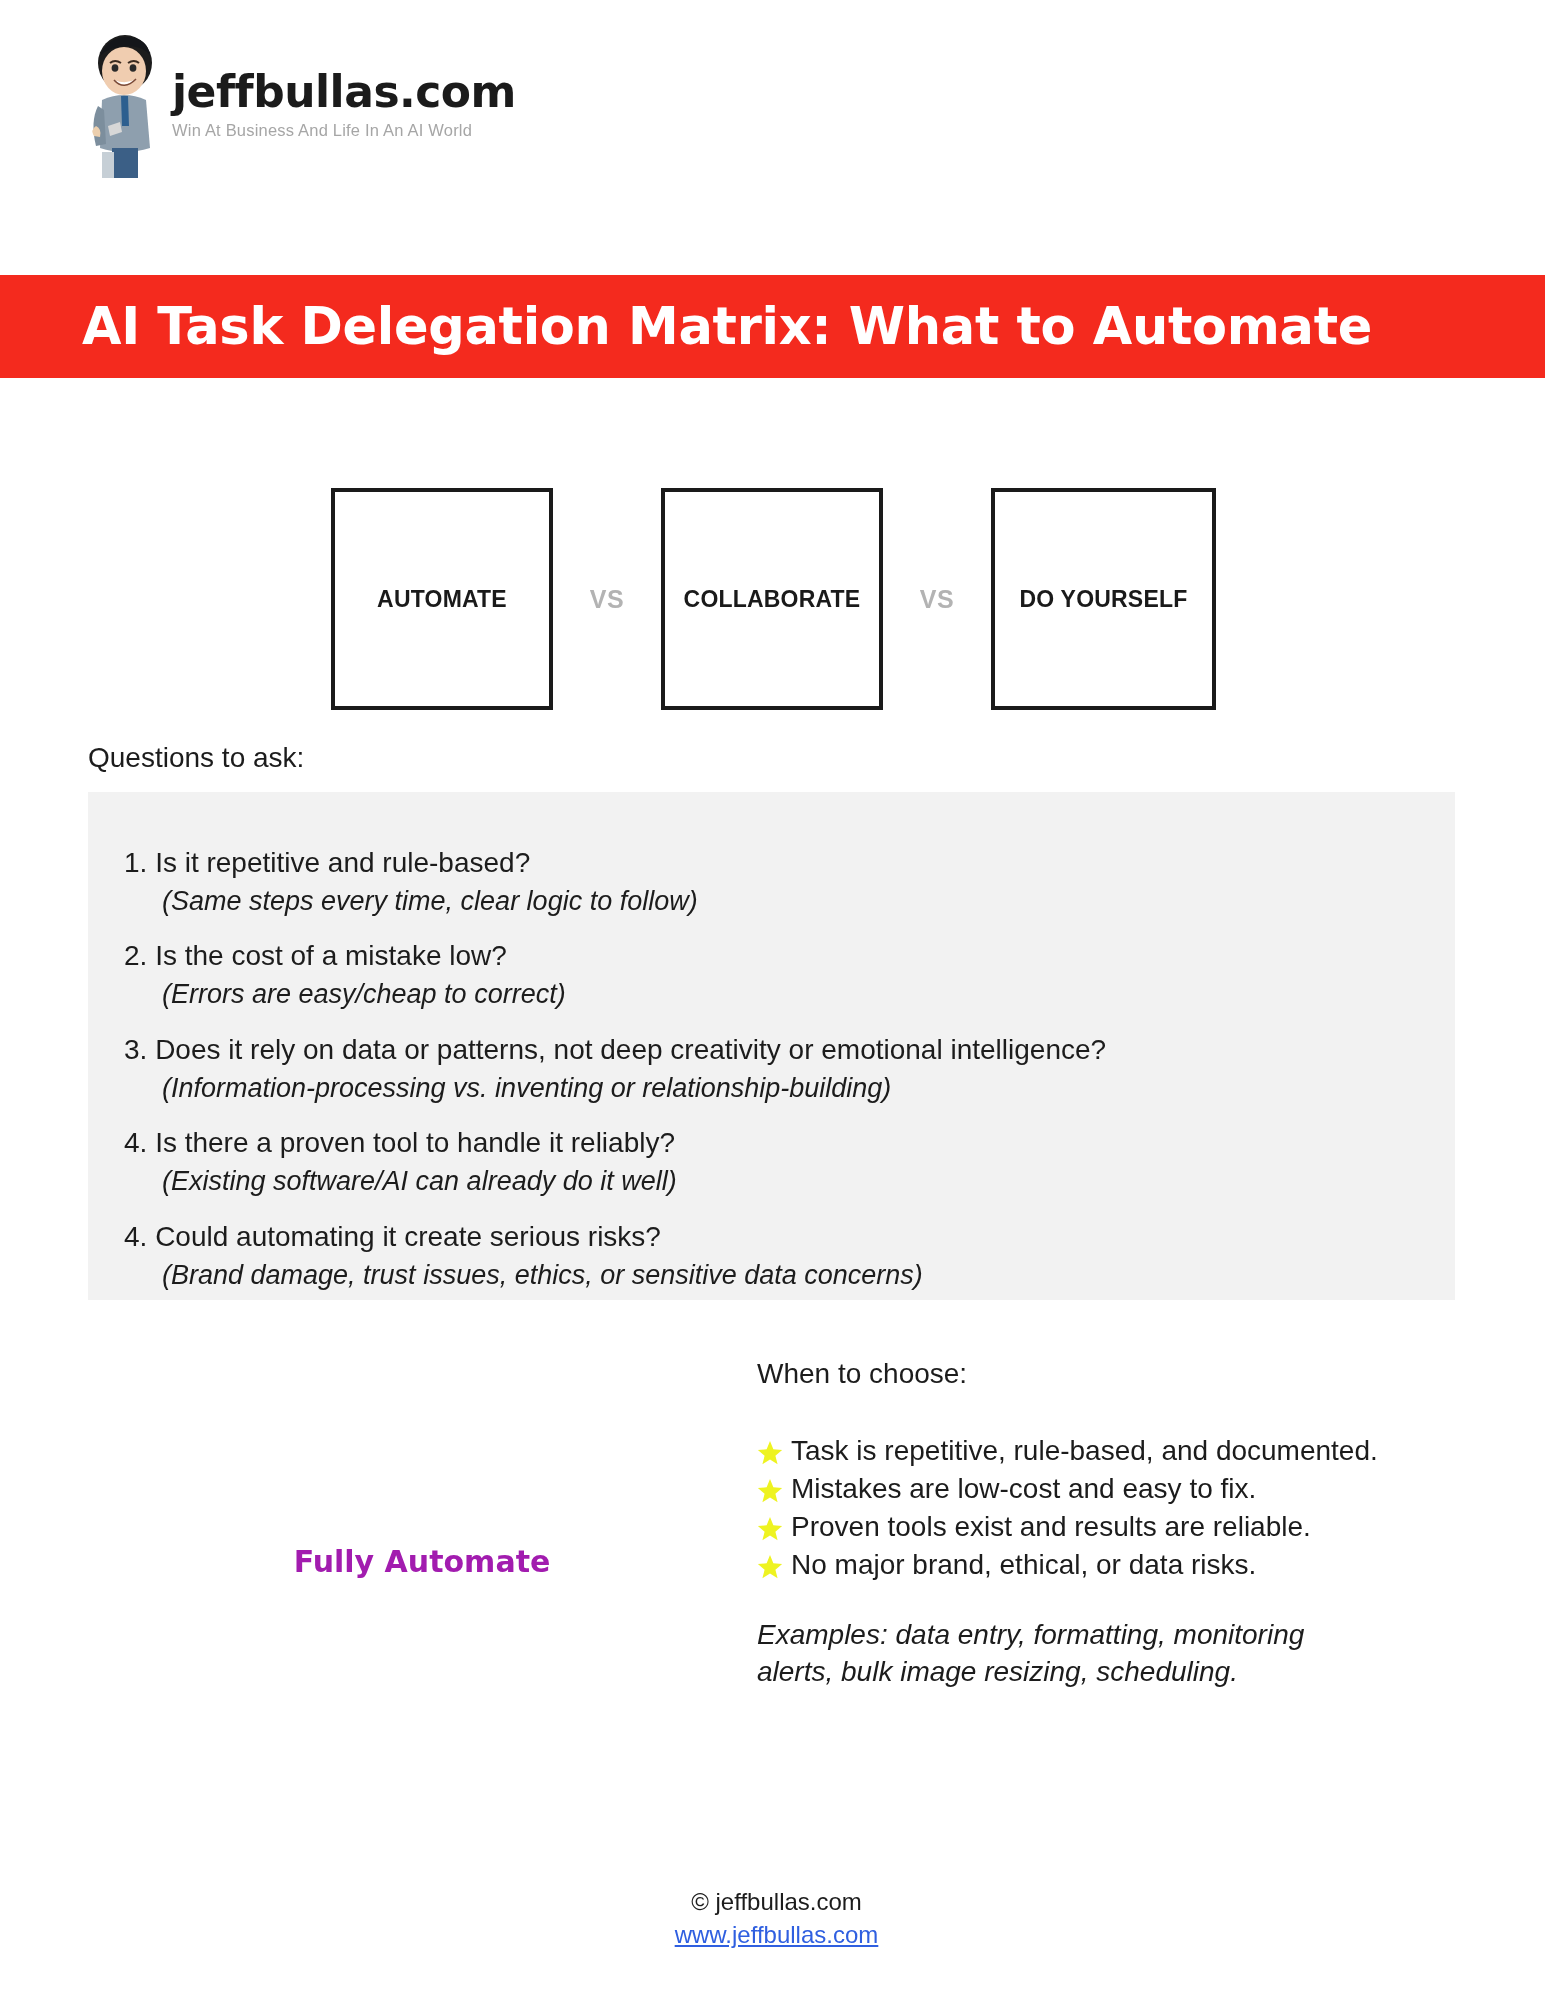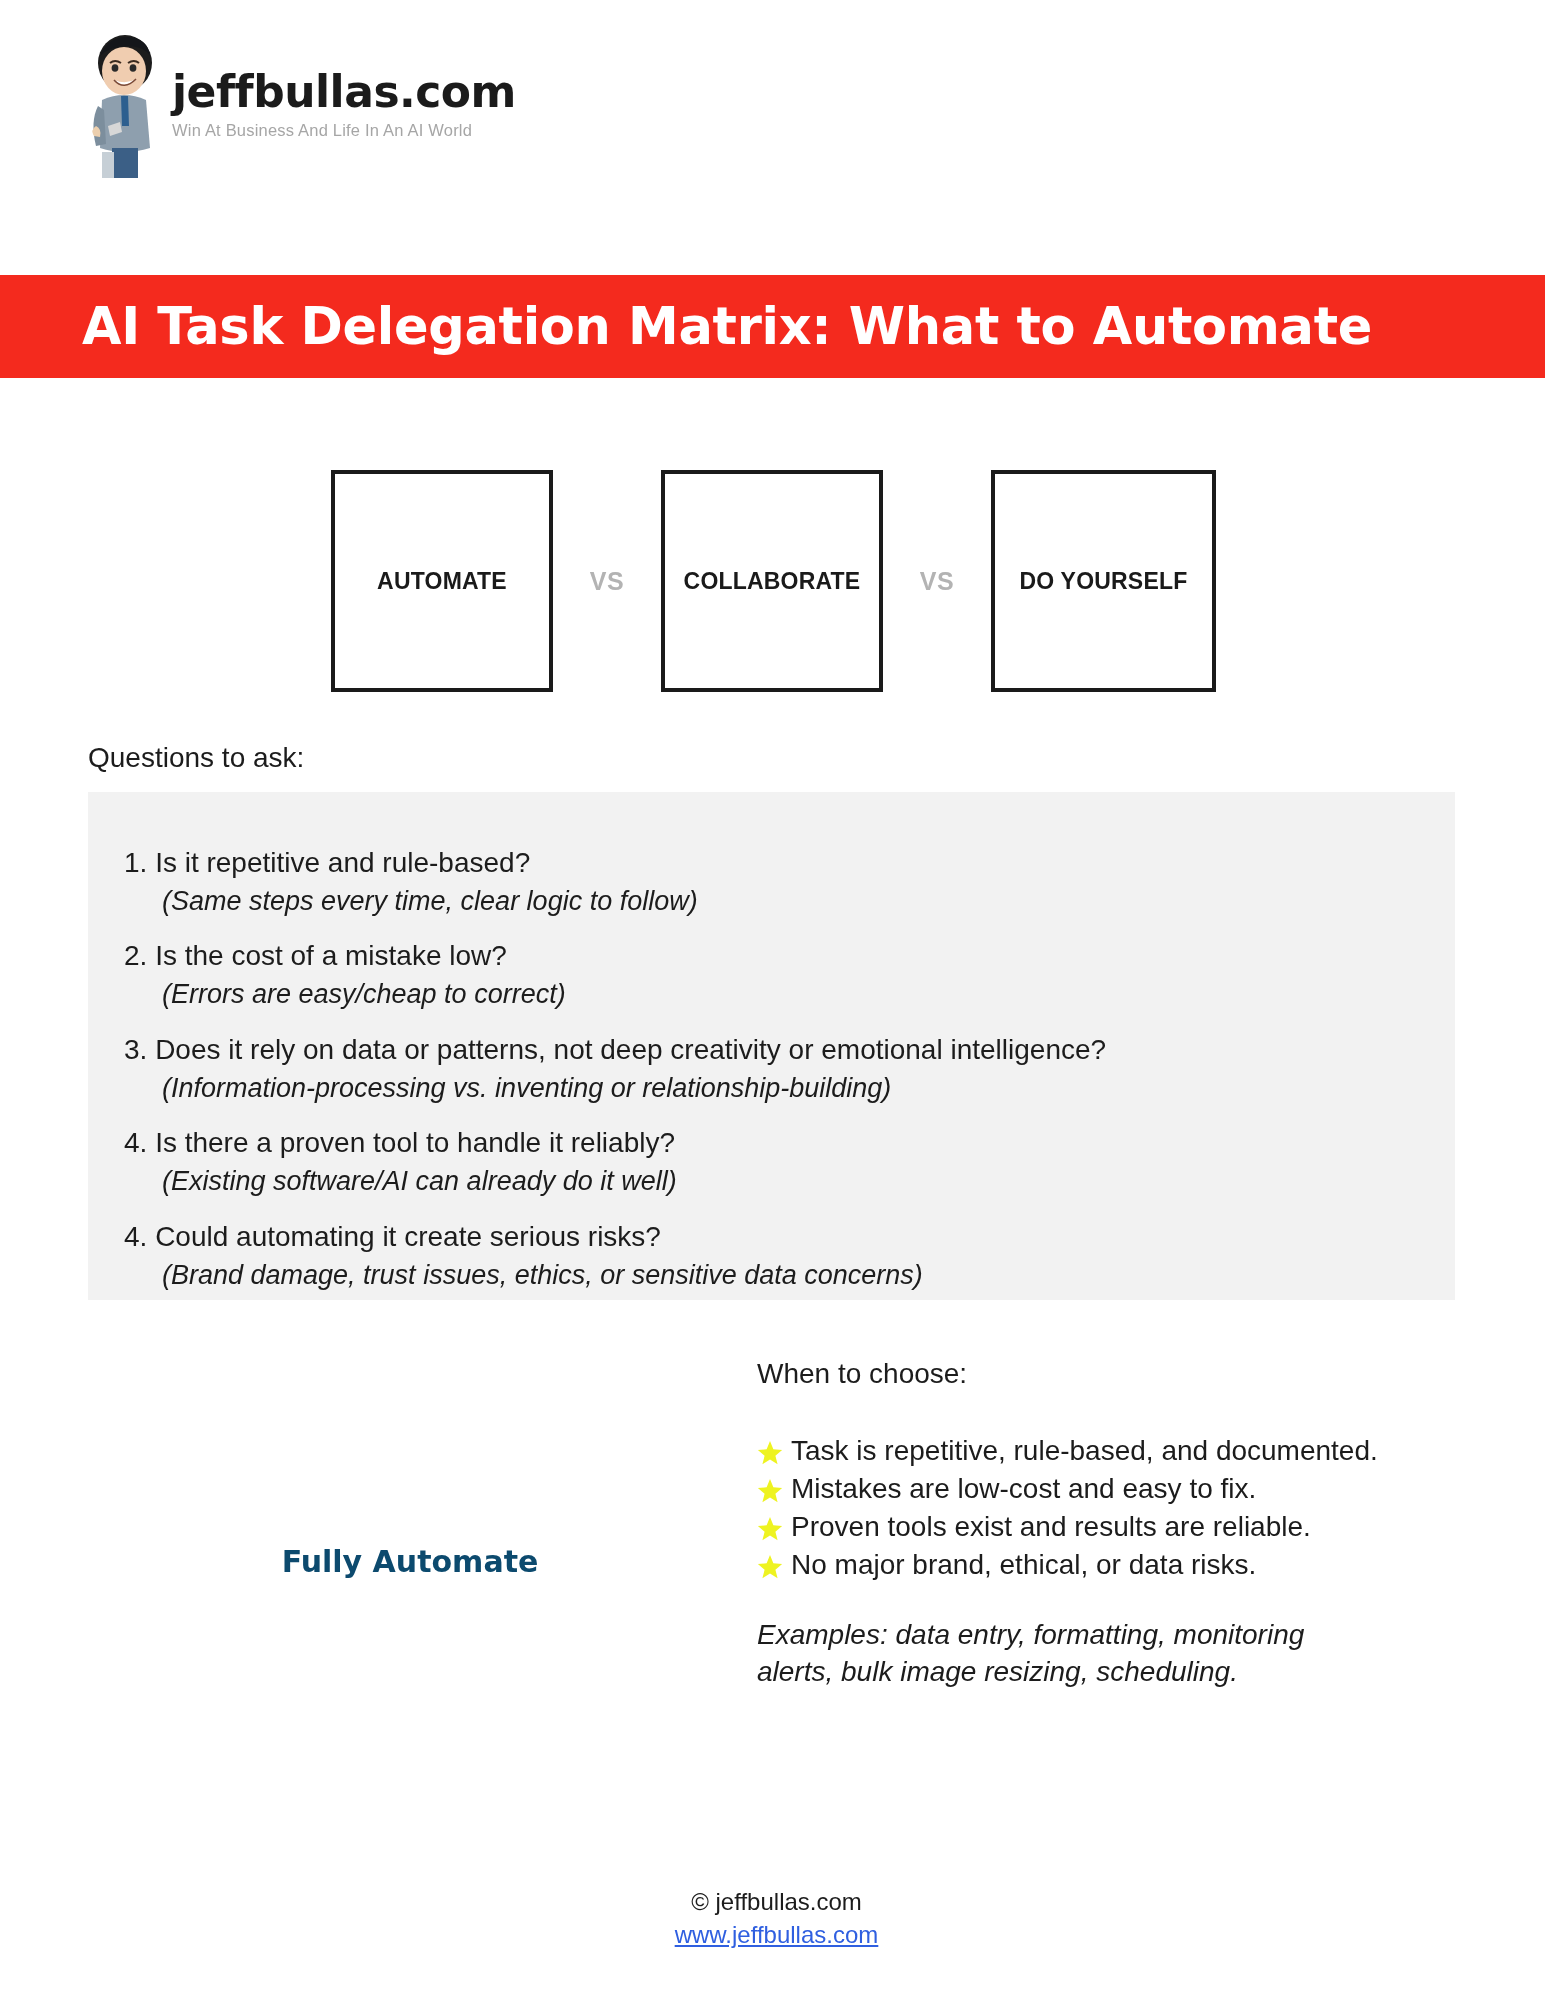--- a/index.html
+++ b/index.html
@@ -71,21 +71,21 @@
     color: #ffffff;
     letter-spacing: -0.3px;
     font-family: "DejaVu Sans", sans-serif;
     white-space: nowrap;
   }
 
   
   .modes-row {
     position: absolute;
     left: 331px;
-    top: 470px;
+    top: 488px;
     width: 885px;
     height: 222px;
     display: flex;
     align-items: stretch;
   }
   .mode-box {
     border: 4px solid #1a1a1a;
     background: #ffffff;
     display: flex;
     align-items: center;
@@ -150,27 +150,27 @@
     line-height: 1.2;
     margin-top: 6px;
     margin-left: 38px;
     white-space: nowrap;
     font-family: "Liberation Sans", sans-serif;
   }
 
   
   .decision-label {
     position: absolute;
-    left: 180px;
+    left: 192px;
     top: 1544px;
     width: 460px;
     text-align: center;
     font-size: 30px;
     font-weight: bold;
-    color: #0c4a6e;
+    color: #a21caf;
     font-family: "DejaVu Sans", sans-serif;
   }
   .when-block {
     position: absolute;
     left: 757px;
     top: 1358px;
     width: 700px;
   }
   .when-heading {
     font-size: 28px;

